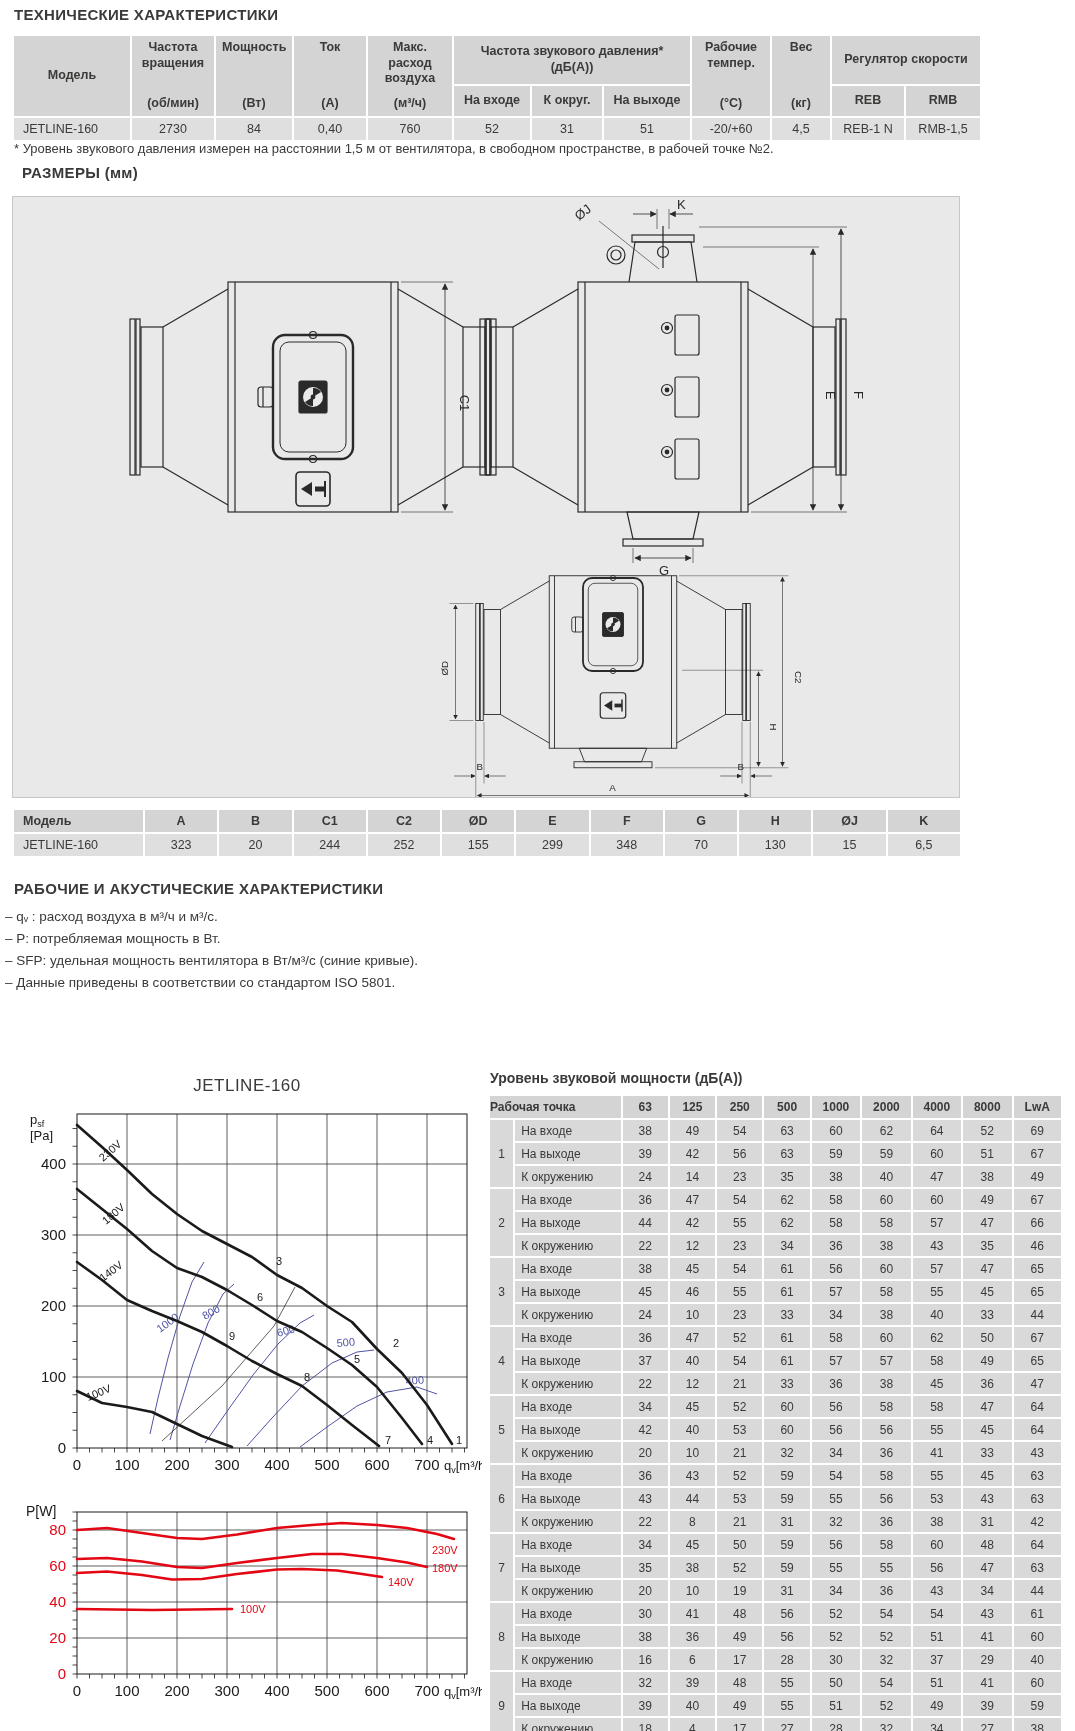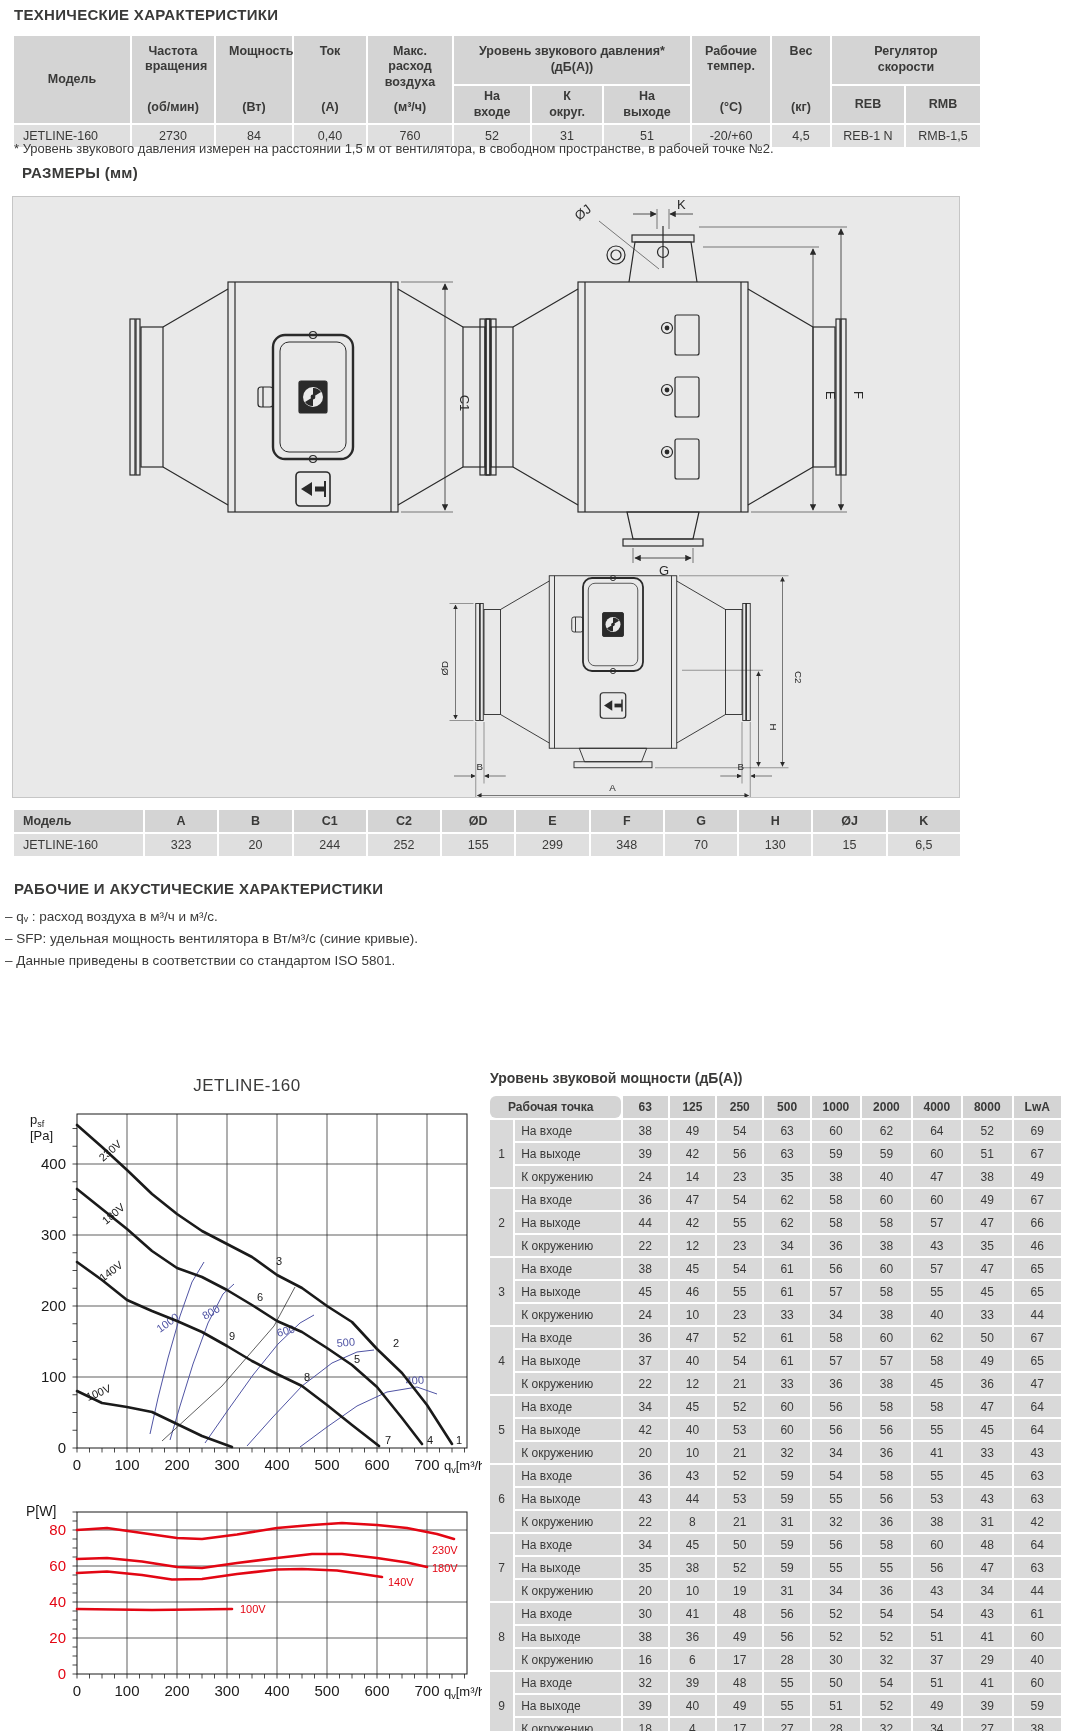--- a/index.html
+++ b/index.html
@@ -2,21 +2,21 @@
 <html><head>
 <meta charset="utf-8">
 <style>
   html,body{margin:0;padding:0;background:#ffffff;}
   body{font-family:"Liberation Sans",sans-serif;color:#3a3a39;}
   .page{position:relative;width:1075px;height:1731px;background:#fff;overflow:hidden;}
   .sec{position:absolute;margin:0;font-size:15px;font-weight:bold;color:#3a3a39;letter-spacing:.3px;}
 
   table{border-collapse:separate;border-spacing:2px;}
   .spec{position:absolute;left:12px;top:34px;width:950px;table-layout:fixed;font-size:12.5px;}
-  .spec th{background:#d4d4d4;font-weight:bold;padding:3px 13px;vertical-align:middle;text-align:center;line-height:1.25;}
+  .spec th{background:#d4d4d4;font-weight:bold;padding:3px 6px;vertical-align:middle;text-align:center;line-height:1.25;}
   .spec td{background:#dfdfdf;text-align:center;padding:2px 2px;height:18px;}
   .spec td.first{text-align:left;padding-left:9px;}
   .spec .vcol{display:flex;flex-direction:column;justify-content:space-between;min-height:72px;}
   .spec tr.h1 th{height:42px;}
   .spec tr.h2 th{height:24px;}
   .footnote{position:absolute;left:14px;top:141px;font-size:13px;color:#3a3a39;}
 
   .drawbox{position:absolute;left:12px;top:196px;width:948px;height:602px;background:#e9e9e9;border:1px solid #c6c6c6;box-sizing:border-box;}
   .drawbox svg{display:block;}
   .dwg-stroke{fill:none;stroke:#2a2a2a;stroke-width:1.2;}
@@ -49,21 +49,21 @@
   .ytr{font-size:15px;text-anchor:end;fill:#e30613;}
   .cl{font-size:11px;}
   .bl{font-size:11px;fill:#5054a4;}
   .ptn{font-size:11px;}
   .rl{font-size:11px;fill:#e30613;}
   .axl{font-size:13px;}
 
   .ac-title{position:absolute;left:490px;top:1070px;font-size:14px;font-weight:bold;}
   .ac{position:absolute;left:488px;top:1094px;width:575px;table-layout:fixed;font-size:12px;}
   .ac th{background:#d4d4d4;font-weight:bold;padding:2px 2px;text-align:center;height:18px;}
-  .ac th.corner{text-align:left;padding-left:18px;border-radius:6px;}
+  .ac th.corner{text-align:left;padding-left:0;}
   .ac td{background:#d9d9d9;text-align:center;padding:1px 0;height:19px;}
   .ac td.lab{text-align:left;padding-left:6px;}
   .ac td.pt{background:#d9d9d9;}
 </style>
 </head>
 <body>
 
 <div class="page">
 
   <h2 class="sec" style="left:14px;top:6px;">ТЕХНИЧЕСКИЕ ХАРАКТЕРИСТИКИ</h2>
@@ -103,21 +103,21 @@
               <span>Ток</span>
               <span>(А)</span>
             </div>
           </th>
       <th rowspan="2">
             <div class="vcol">
               <span>Макс. расход воздуха</span>
               <span>(м³/ч)</span>
             </div>
           </th>
-      <th colspan="3">Уровень звукового давления* (дБ(А))</th>
+      <th colspan="3">Частота звукового давления* (дБ(А))</th>
       <th rowspan="2">
             <div class="vcol">
               <span>Рабочие темпер.</span>
               <span>(°С)</span>
             </div>
           </th>
       <th rowspan="2">
             <div class="vcol">
               <span>Вес</span>
               <span>(кг)</span>
@@ -329,20 +329,21 @@
           <td>15</td>
           <td>6,5</td>
         </tr>
   </tbody>
     </table>
 
   <h2 class="sec" style="left:14px;top:880px;">РАБОЧИЕ И АКУСТИЧЕСКИЕ ХАРАКТЕРИСТИКИ</h2>
 
   <div class="notes">
     <div>– qᵥ : расход воздуха в м³/ч и м³/с.</div>
+    <div>– P: потребляемая мощность в Вт.</div>
     <div>– SFP: удельная мощность вентилятора в Вт/м³/с (синие кривые).</div>
     <div>– Данные приведены в соответствии со стандартом ISO 5801.</div>
   </div>
 
   <div class="chart-title">JETLINE-160</div>
 
   <svg class="chart1" width="470" height="392" viewBox="0 0 470 392">
     <g>
       <rect class="frame" x="65" y="18" width="390" height="334"></rect>
       <path class="grid" d="M115,18 V352 M165,18 V352 M215,18 V352 M265,18 V352 M315,18 V352 M365,18 V352 M415,18 V352"></path>

